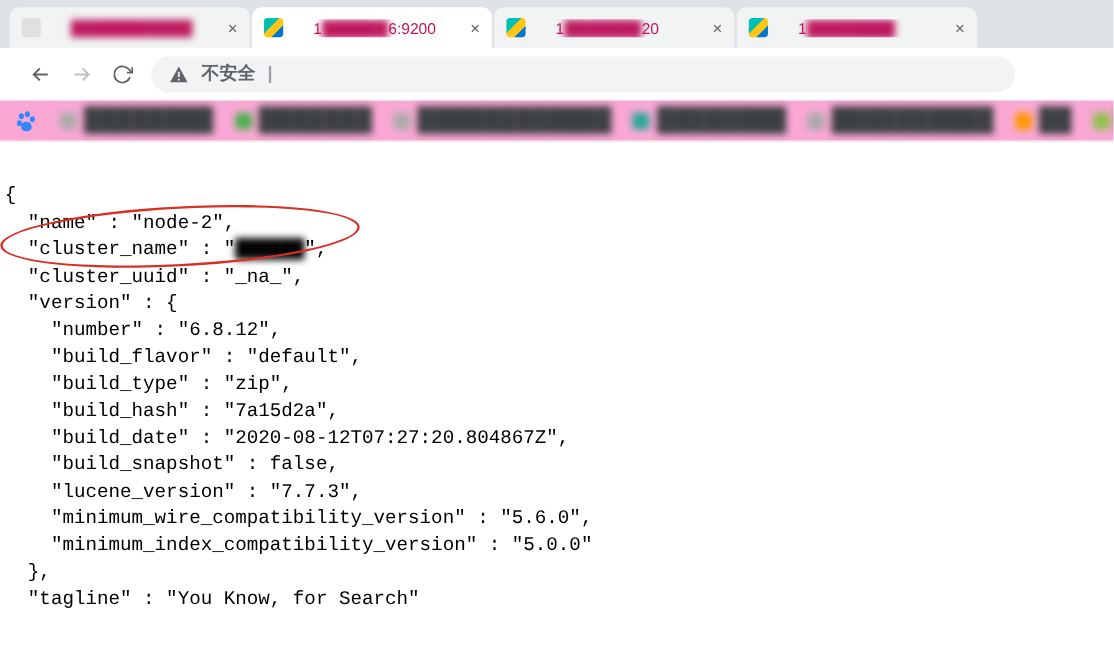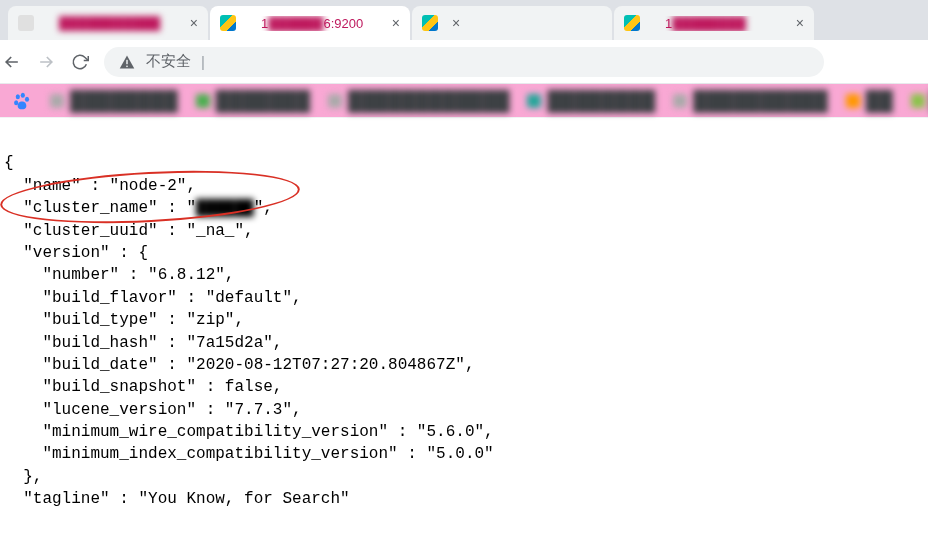--- a/index.html
+++ b/index.html
@@ -59,22 +59,23 @@
   }
   .fav-generic {
     background: #e0e0e0;
   }
   .address-row {
     display: flex;
     align-items: center;
     height: 44px;
     background: #fff;
     border-bottom: 1px solid #e8eaed;
-    padding: 0 2px;
+    padding: 0 24px;
     gap: 14px;
+    font-weight: bold;
   }
   .nav-icon {
     width: 20px; height: 20px;
     display:flex;align-items:center;justify-content:center;
     color:#5f6368;
     font-size: 18px;
   }
   .nav-icon.disabled { color: #bdc1c6; }
   .omnibox {
     flex: 1;
@@ -139,20 +140,23 @@
   </div>
   <div class="tab active">
     <span class="favicon fav-box fav-es"></span>
     <span class="title clear">
       <span>1</span><span class="blur-inline">██████</span><span>6:9200</span>
     </span>
     <span class="close">×</span>
   </div>
   <div class="tab">
     <span class="favicon fav-box fav-es"></span>
+    <span class="title clear">
+      <span>1</span><span class="blur-inline">███████</span><span>20</span>
+    </span>
     <span class="close">×</span>
   </div>
   <div class="tab">
     <span class="favicon fav-box fav-es"></span>
     <span class="title clear">
       <span>1</span><span class="blur-inline">████████</span>
     </span>
     <span class="close">×</span>
   </div>
 </div>

